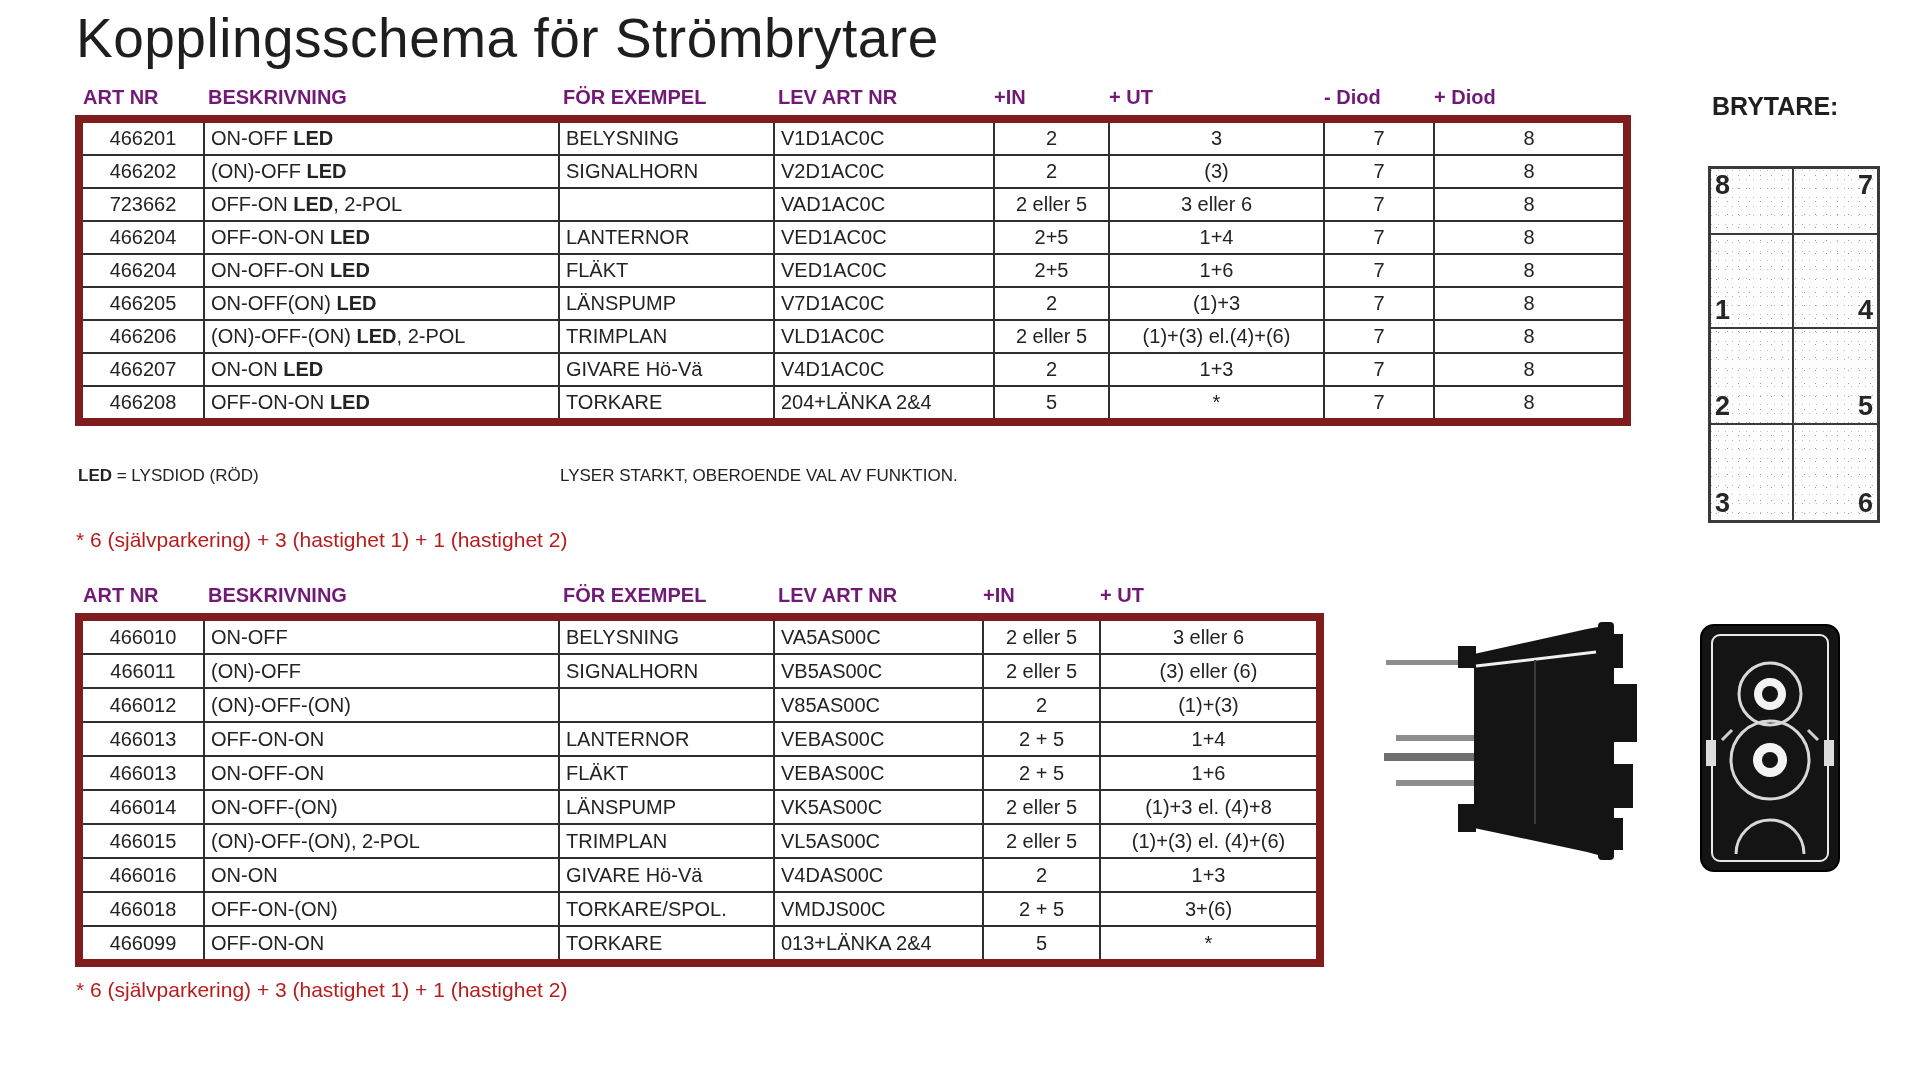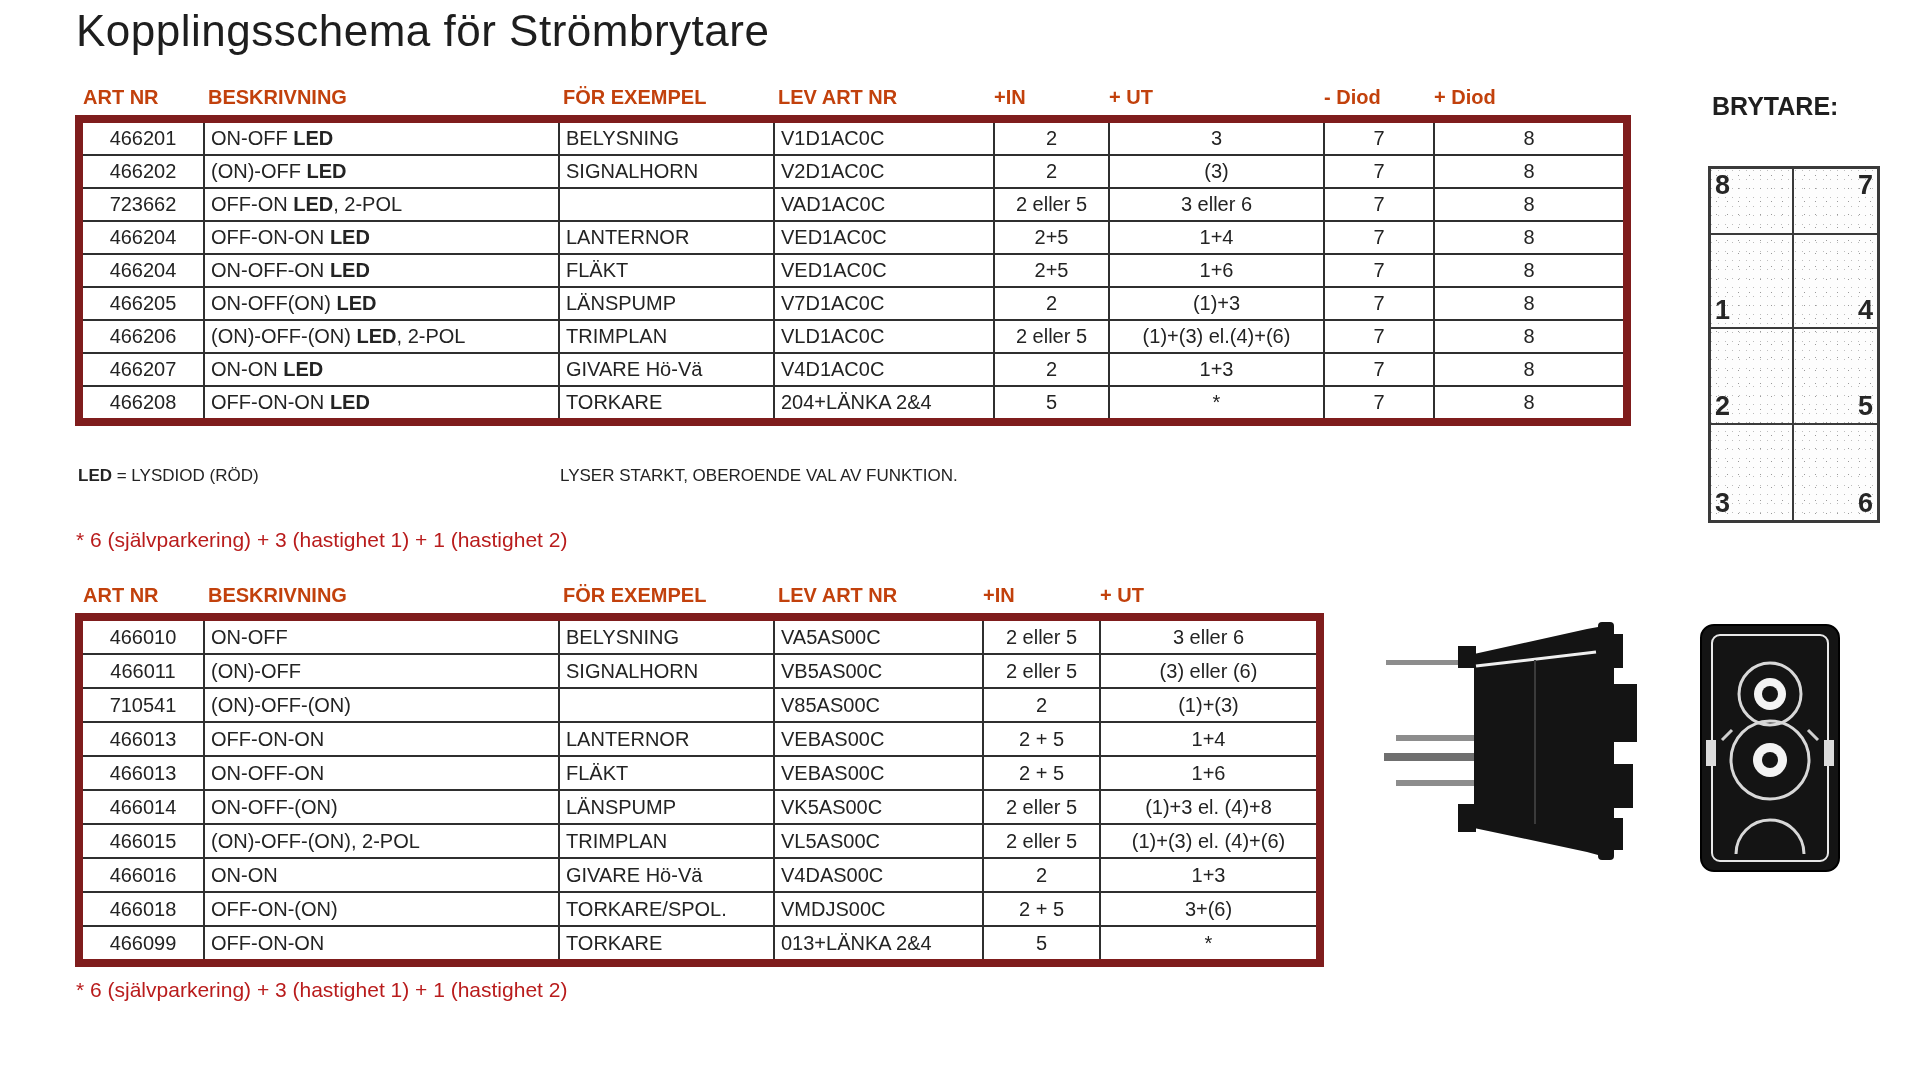--- a/index.html
+++ b/index.html
@@ -2,28 +2,28 @@
 <html><head>
 <meta charset="utf-8">
 <style>
   html,body{margin:0;padding:0;background:#ffffff;}
   .page{
     position:relative;width:1920px;height:1086px;background:#ffffff;
     font-family:"Liberation Sans","DejaVu Sans",sans-serif;color:#262626;
     overflow:hidden;
   }
   .title{
-    position:absolute;left:76px;top:6px;font-size:44px;font-weight:400;
+    position:absolute;left:76px;top:6px;font-size:55px;font-weight:400;
     letter-spacing:0.5px;color:#1e1e1e;white-space:nowrap;
   }
   table{border-collapse:collapse;table-layout:fixed;position:absolute;}
   #table1{left:75px;top:86px;width:1548px;}
   #table2{left:75px;top:584px;width:1241px;}
   thead th{
-    border:none;font-size:20px;font-weight:700;color:#c2410c;
+    border:none;font-size:20px;font-weight:700;color:#701a75;
     padding:0 0 6px 4px;white-space:nowrap;
   }
   thead th.al{text-align:left;}
   thead th.ac{text-align:left;padding-left:0;}
   tbody{border:8px solid #7f1d1d;}
   tbody td{
     border:2px solid #2f2f2f;height:32px;font-size:20px;color:#232323;
     padding:0 6px;white-space:nowrap;overflow:hidden;
   }
   #table1 tbody td{height:31px;}
@@ -226,21 +226,21 @@
         </tr>
         <tr>
           <td class="ac">466011</td>
           <td class="al">(ON)-OFF</td>
           <td class="al">SIGNALHORN</td>
           <td class="al">VB5AS00C</td>
           <td class="ac">2 eller 5</td>
           <td class="ac">(3) eller (6)</td>
         </tr>
         <tr>
-          <td class="ac">710541</td>
+          <td class="ac">466012</td>
           <td class="al">(ON)-OFF-(ON)</td>
           <td class="al"></td>
           <td class="al">V85AS00C</td>
           <td class="ac">2</td>
           <td class="ac">(1)+(3)</td>
         </tr>
         <tr>
           <td class="ac">466013</td>
           <td class="al">OFF-ON-ON</td>
           <td class="al">LANTERNOR</td>

